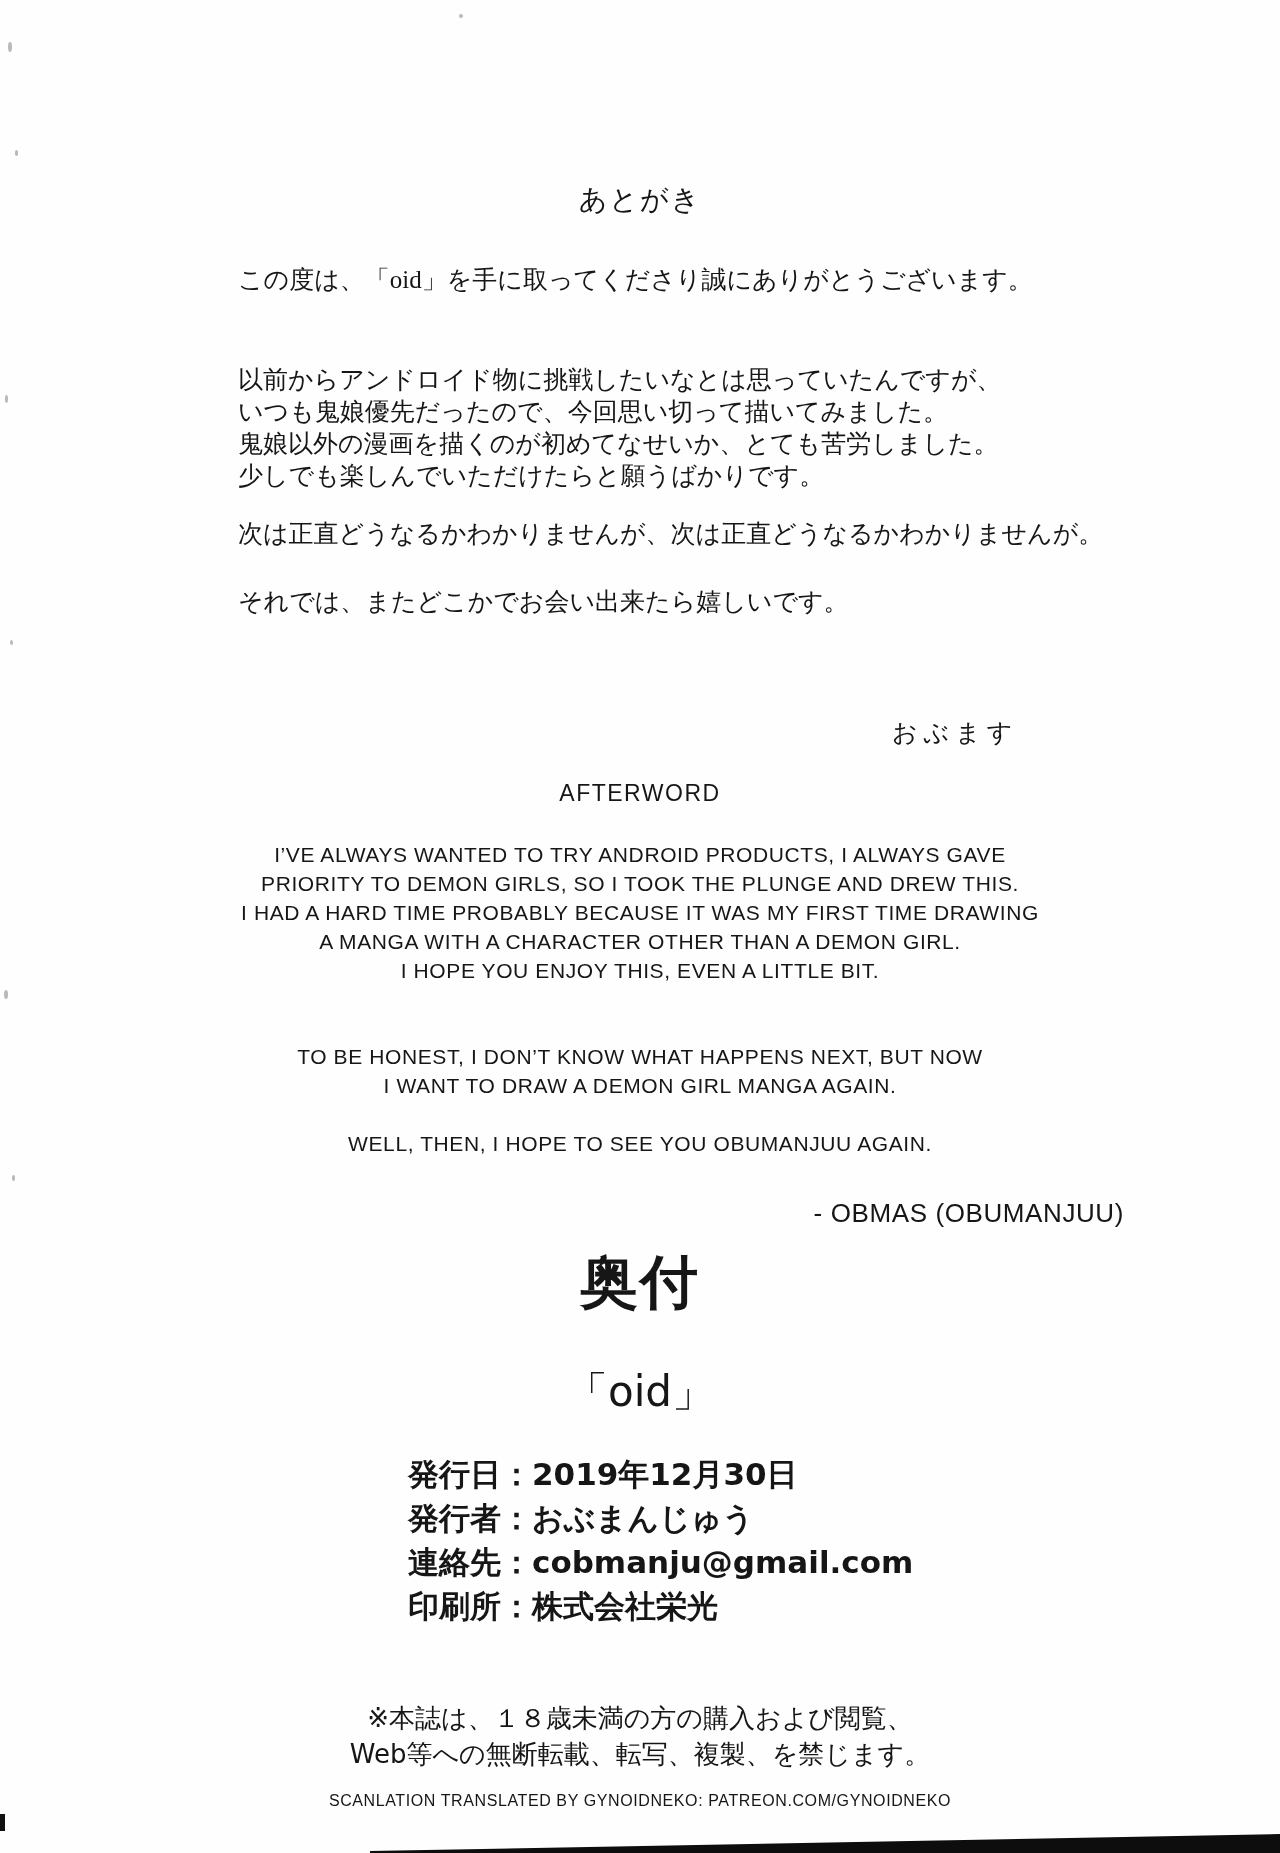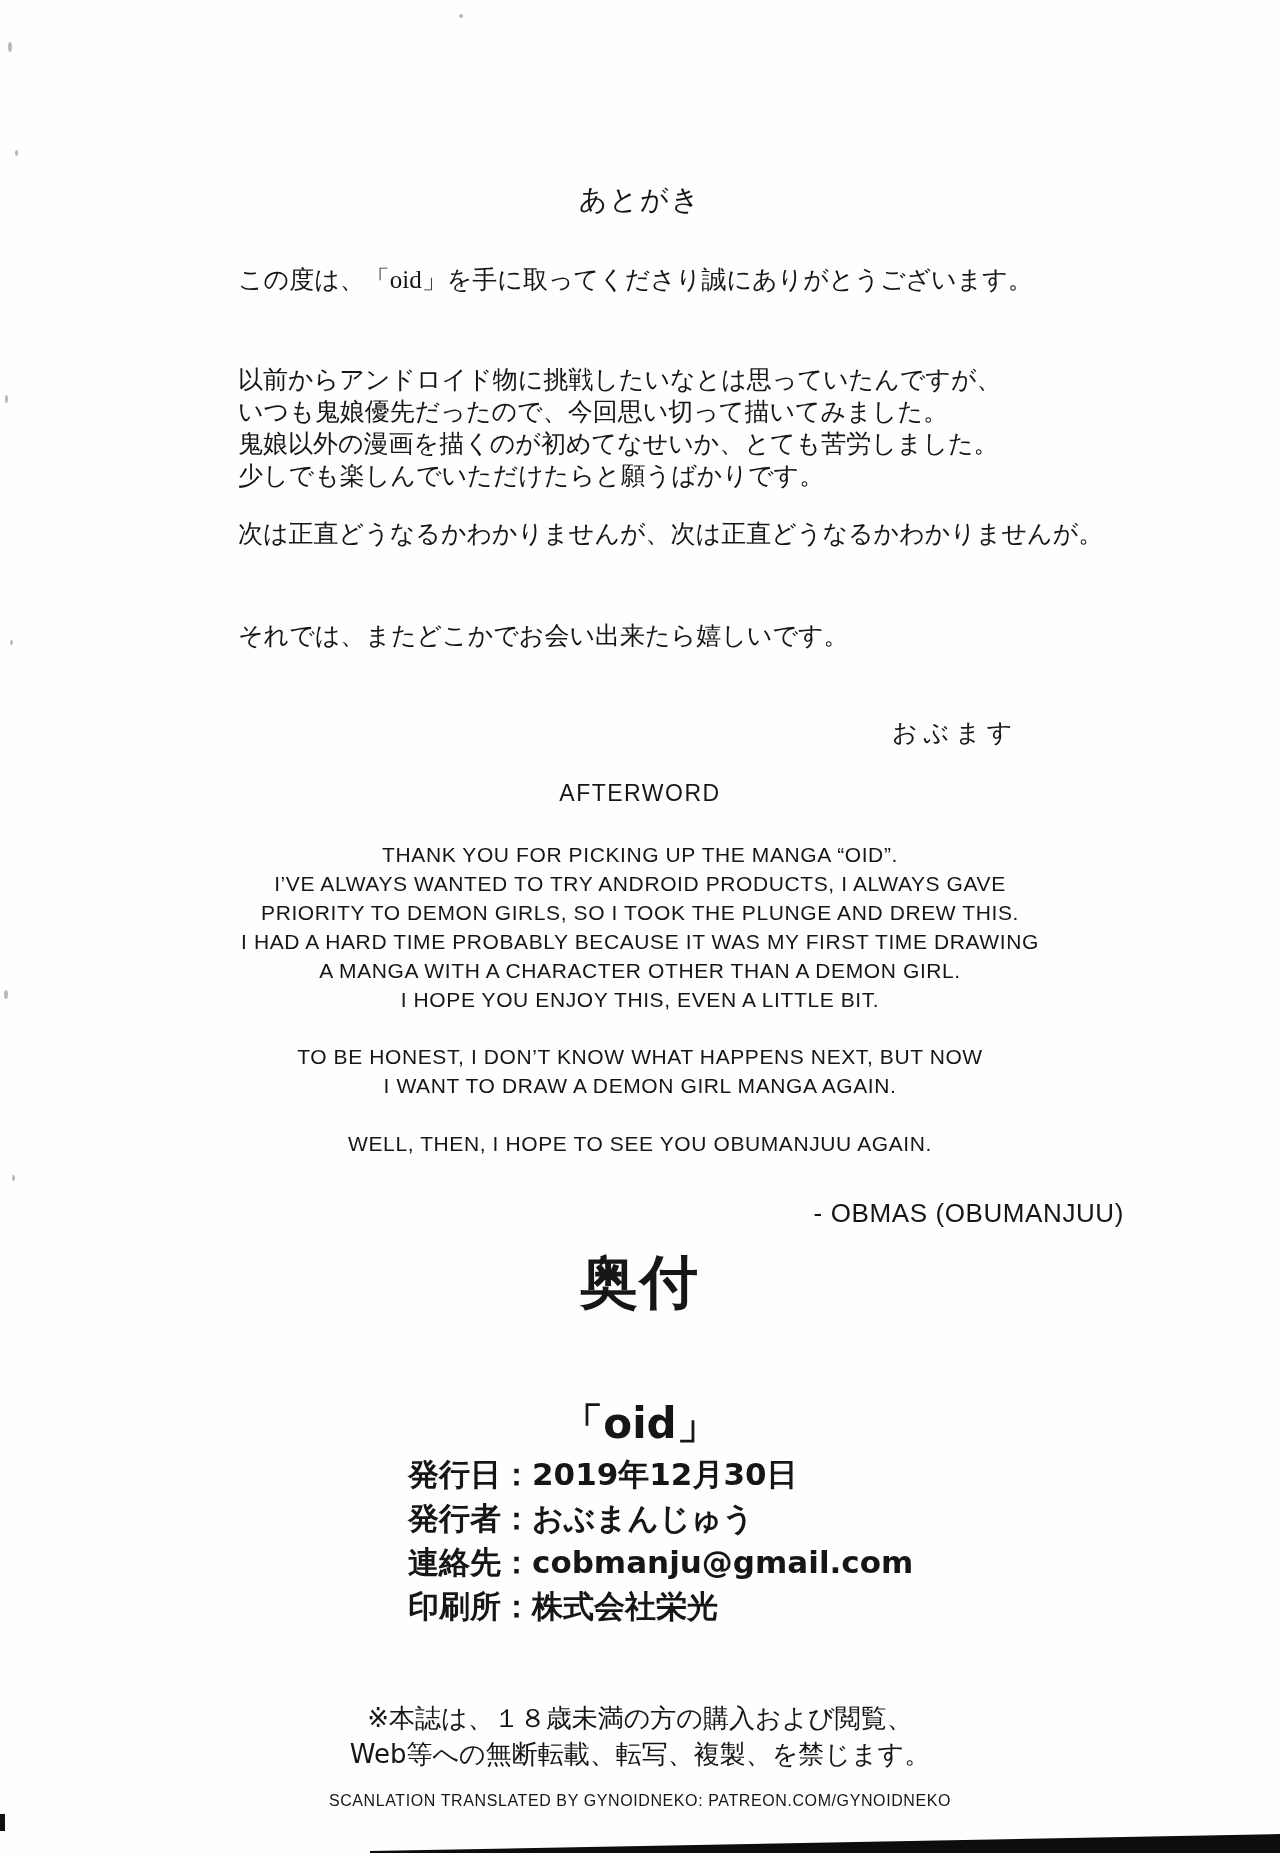--- a/index.html
+++ b/index.html
@@ -22,32 +22,32 @@
     letter-spacing: 0.6px;
   }
   .abs { position: absolute; }
   .centered { left: 0; width: 100%; text-align: center; }
 
   .jp-heading { top: 181px; font-size: 28px; letter-spacing: 2px; }
   .jp-para { left: 238px; font-size: 25px; line-height: 32px; white-space: nowrap; }
   .jp-para1 { top: 264px; }
   .jp-para2 { top: 364px; }
   .jp-para3 { top: 518px; }
-  .jp-para4 { top: 620px; }
+  .jp-para4 { top: 586px; }
   .jp-signature { left: 892px; top: 716px; font-size: 25px; letter-spacing: 6px; }
 
   .en-heading { top: 780px; font-size: 23px; letter-spacing: 1.5px; }
   .en-block { font-size: 21px; line-height: 29px; }
   .en-para1 { top: 840px; }
   .en-para2 { top: 1042px; }
   .en-para3 { top: 1129px; }
   .en-signature { right: 156px; top: 1198px; font-size: 26px; position: absolute; }
 
   .colophon-heading { top: 1244px; font-size: 58px; font-weight: bold; letter-spacing: 2px; }
-  .colophon-title { top: 1396px; font-size: 42px; font-weight: bold; }
+  .colophon-title { top: 1364px; font-size: 42px; }
   .colophon-list { left: 408px; top: 1452px; font-size: 31px; line-height: 44px; font-weight: bold; white-space: nowrap; }
 
   .notice { top: 1700px; font-size: 26px; line-height: 36px; }
   .scanlation { top: 1792px; font-size: 16px; }
 
   .edge-nub { left: 0; top: 1814px; width: 5px; height: 17px; background: #111; }
   .speck { position: absolute; background: #b9b9b9; border-radius: 50%; }
   .wedge-svg { position: absolute; left: 0; bottom: 0; width: 1280px; height: 22px; display: block; }
 </style>
 </head>
@@ -68,21 +68,20 @@
 
   <div class="abs jp jp-para jp-para3">次は正直どうなるかわかりませんが、次は正直どうなるかわかりませんが。</div>
 
   <div class="abs jp jp-para jp-para4">それでは、またどこかでお会い出来たら嬉しいです。</div>
 
   <div class="abs jp jp-signature">おぶます</div>
 
   <div class="abs centered comic en-heading">AFTERWORD</div>
 
   <div class="abs centered comic en-block en-para1">
-    <div>THANK YOU FOR PICKING UP THE MANGA “OID”.</div>
     <div>I’VE ALWAYS WANTED TO TRY ANDROID PRODUCTS, I ALWAYS GAVE</div>
     <div>PRIORITY TO DEMON GIRLS, SO I TOOK THE PLUNGE AND DREW THIS.</div>
     <div>I HAD A HARD TIME PROBABLY BECAUSE IT WAS MY FIRST TIME DRAWING</div>
     <div>A MANGA WITH A CHARACTER OTHER THAN A DEMON GIRL.</div>
     <div>I HOPE YOU ENJOY THIS, EVEN A LITTLE BIT.</div>
   </div>
 
   <div class="abs centered comic en-block en-para2">
     <div>TO BE HONEST, I DON’T KNOW WHAT HAPPENS NEXT, BUT NOW</div>
     <div>I WANT TO DRAW A DEMON GIRL MANGA AGAIN.</div>

